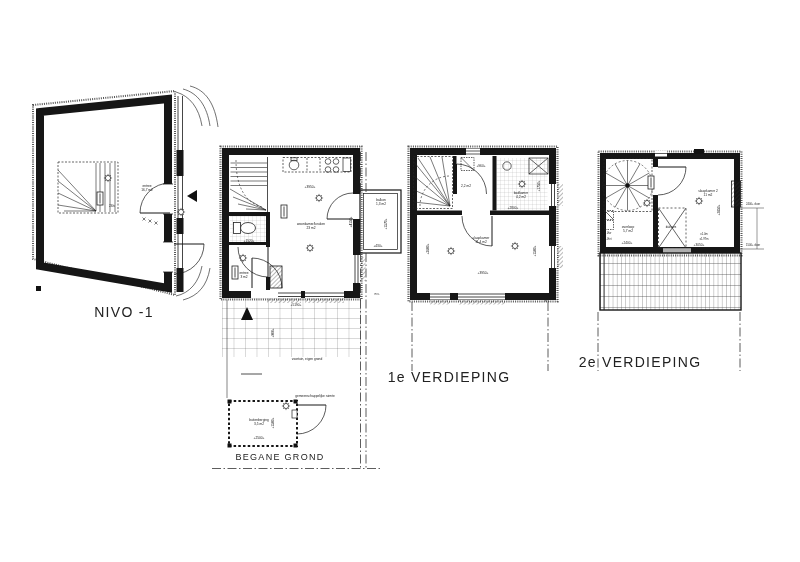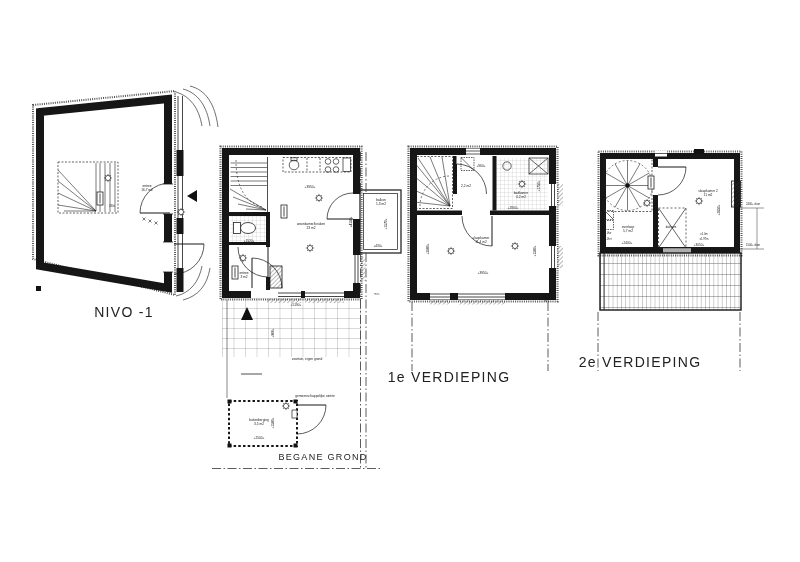--- a/index.html
+++ b/index.html
@@ -6,21 +6,21 @@
   #canvas{position:relative;width:800px;height:562px;background:#fff;overflow:hidden;
           font-family:"Liberation Sans",sans-serif;}
   #linework{position:absolute;left:0;top:0;}
   .lbl{position:absolute;left:0;top:0;color:#181818;white-space:nowrap;text-align:center;
        line-height:1.25;transform-origin:50% 50%;font-family:"Liberation Sans",sans-serif;}
   .s32{font-size:9px;transform:translate(-50%,-50%) scale(0.36);}
   .s28{font-size:9px;transform:translate(-50%,-50%) scale(0.30);}
   .r32{font-size:9px;transform:translate(-50%,-50%) rotate(-90deg) scale(0.36);}
   .title{position:absolute;font-size:14px;letter-spacing:1.3px;color:#222;white-space:nowrap;
          transform:translate(-50%,-50%);}
-  .title.big{font-size:9px;margin-left:43px;}
+  .title.big{font-size:9px;}
 </style>
 </head>
 <body>
 
 <div id="canvas">
 
 <svg id="linework" width="800" height="562" viewBox="0 0 800 562">
   <defs>
     <pattern id="ph" width="3" height="3" patternUnits="userSpaceOnUse" patternTransform="rotate(45)">
       <line x1="0" y1="0" x2="0" y2="3" stroke="#333" stroke-width="0.7"></line>

